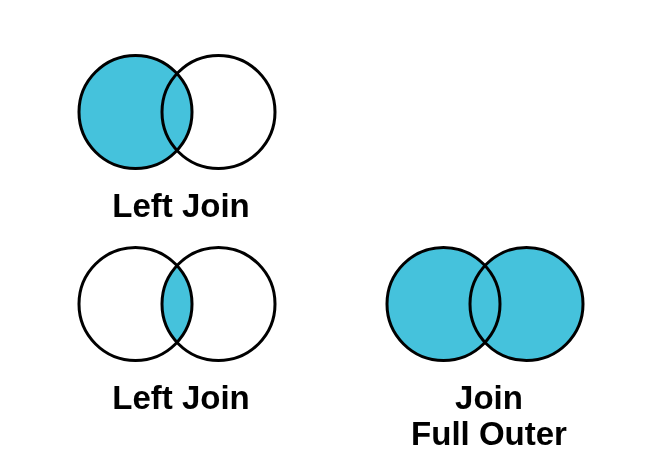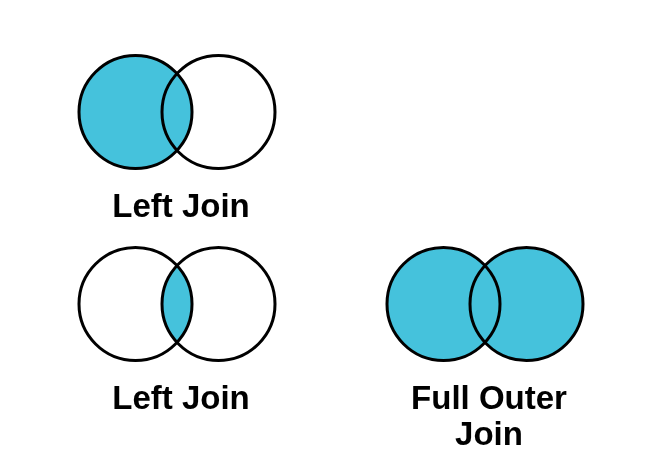--- a/index.html
+++ b/index.html
@@ -66,18 +66,18 @@
   </figure>
 
   <figure class="quad q4" style="margin:0">
     <svg width="210" height="120" viewBox="0 0 210 120">
       <circle cx="59.5" cy="60" r="56.5" stroke="none" fill="#45C2DC"></circle>
       <circle cx="142.5" cy="60" r="56.5" stroke="none" fill="#45C2DC"></circle>
       <circle cx="59.5" cy="60" r="56.5" fill="none" stroke-width="3" stroke="#000000"></circle>
       <circle cx="142.5" cy="60" r="56.5" fill="none" stroke-width="3" stroke="#000000"></circle>
     </svg>
     <figcaption class="label">
+      <div>Join</div>
       <div>Full Outer</div>
-      <div>Join</div>
     </figcaption>
   </figure>
 
 </div>
 
 </body></html>

